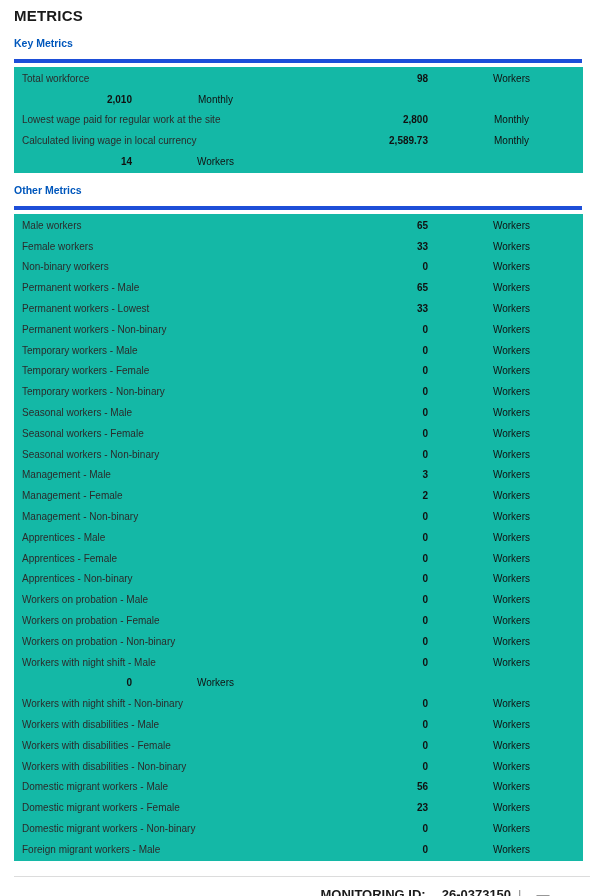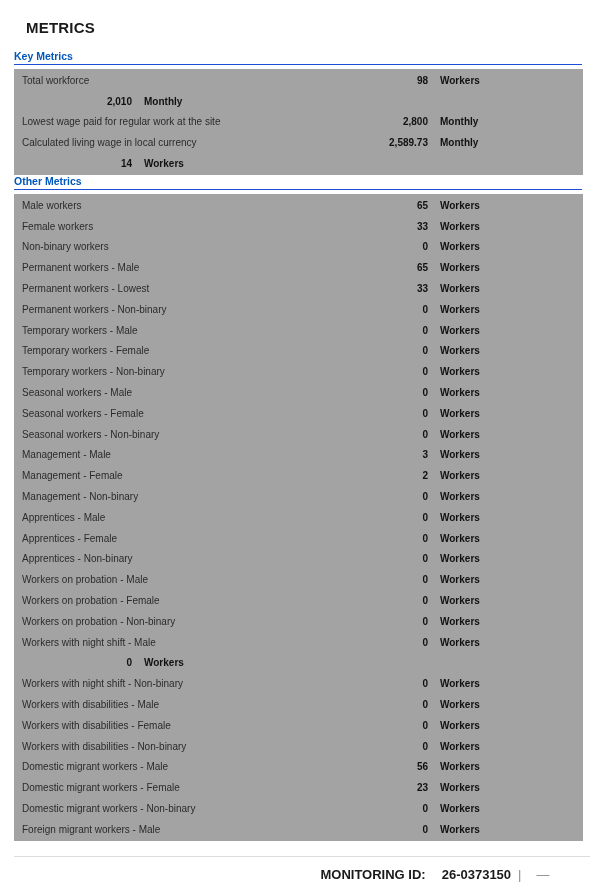--- a/index.html
+++ b/index.html
@@ -3,53 +3,53 @@
 <meta charset="utf-8">
 <style>
   html,body{margin:0;padding:0;background:#ffffff;}
   body{
     width:601px;height:896px;overflow:hidden;
     font-family:"Liberation Sans","DejaVu Sans",sans-serif;
     color:#222;position:relative;
   }
   .page{padding:6px 11px 0 14px;}
   h1.page-title{
-    margin:12px;padding:0;
+    margin:0;padding:0;
     font-size:15px;font-weight:bold;color:#1a1a1a;
     letter-spacing:.2px;line-height:20px;
   }
   .section-heading{
     display:block;
-    margin-top:0;
+    margin-top:11px;
     font-size:10.5px;font-weight:bold;color:#0057bc;
     line-height:13px;
-    padding-bottom:1px;
-    border-bottom:1px solid #1d4ed8;
+    padding-bottom:9px;
+    border-bottom:4px solid #1d4ed8;
     width:568px;
   }
   .metric-table{
     margin-top:4px;
     width:569px;
-    background:#a3a3a3;
+    background:#14b8a6;
     padding:1px 0;
   }
   .row{
     display:flex;align-items:center;
     height:20.8px;
     padding-left:8px;
     font-size:10px;
   }
   .cell-label{flex:1;color:#2b2b2b;white-space:nowrap;}
   .cell-value{
     width:110px;text-align:right;
     font-weight:bold;color:#111;white-space:nowrap;
   }
   .cell-unit{
-    width:143px;padding-left:12px;text-align:left;
-    font-weight:bold;color:#111;white-space:nowrap;
+    width:143px;padding-left:12px;text-align:center;
+    font-weight:normal;color:#111;white-space:nowrap;
   }
   .footer-rule{
     margin-top:15px;
     width:576px;
     border-top:1px solid #dcdcdc;
   }
   .page-footer{
     display:flex;justify-content:flex-end;align-items:flex-start;
     padding:10px 0 0 0;
     width:576px;

